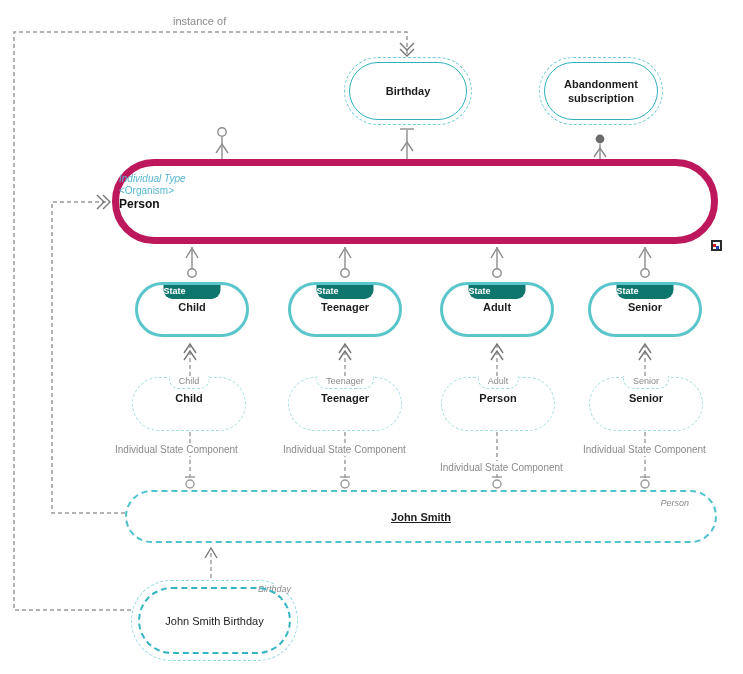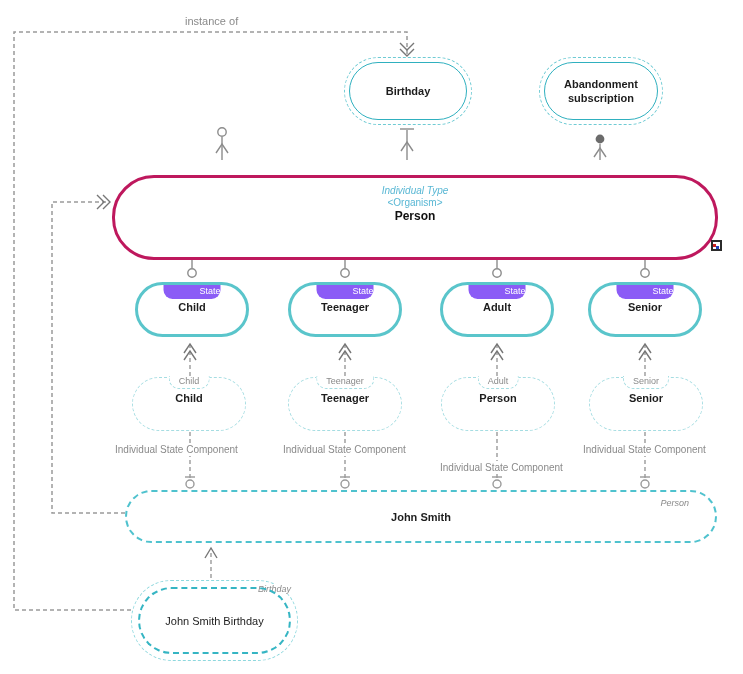--- a/index.html
+++ b/index.html
@@ -19,43 +19,44 @@
   .top-node .inner{
     position:absolute;left:4px;top:4px;right:4px;bottom:4px;
     border:1.5px solid #2fb0bf;border-radius:30px;
     display:flex;align-items:center;justify-content:center;text-align:center;
   }
   .top-node .name{font-size:11px;font-weight:700;color:#1d1d1d;line-height:14px;padding:0 8px;}
 
   
   .person-node{
     position:absolute;left:112px;top:159px;width:606px;height:85px;
-    border:3px solid #be185d;border-radius:42px;background:#fff;text-align:center;margin-top:16px;
+    border:7px solid #be185d;border-radius:42px;background:#fff;text-align:left;
   }
   .person-node .type-line{margin-top:7px;font-size:10px;font-style:italic;color:#58b7d4;line-height:12px;}
   .person-node .stereo-line{font-size:10px;color:#58b7d4;line-height:12px;}
   .person-node .name{font-size:12px;font-weight:700;color:#111;line-height:15px;}
 
   .ref-icon{
     position:absolute;left:711px;top:240px;width:11px;height:11px;
     border:2px solid #2b2b2b;background:#fff;
   }
   .ref-icon .dot-red{position:absolute;left:0px;top:2px;width:3px;height:3px;background:#cc2222;}
   .ref-icon .dot-blue{position:absolute;left:3px;top:4px;width:3px;height:3px;background:#2244bb;}
 
   
   .state-node{
     position:absolute;top:282px;width:114px;height:55px;
     border:3px solid #5ac5cb;border-radius:28px;background:#fff;
   }
   .state-node .tag{
     position:absolute;top:0;left:50%;transform:translateX(-50%);
-    width:57px;height:14px;background:#8b5cf6;color:#fff;
-    font-size:9px;line-height:13px;text-align:right;
+    width:57px;height:14px;background:#0f766e;color:#fff;
+    font-size:9px;line-height:13px;text-align:left;
     border-radius:0 0 9px 9px;
+    font-weight:bold;
   }
   .state-node .name{
     position:absolute;top:16px;left:0;width:100%;text-align:center;
     font-size:11px;font-weight:700;color:#1d1d1d;
   }
 
   
   .inst-node{
     position:absolute;top:377px;width:114px;height:54px;
     border:1.6px dashed #a5dde2;border-radius:27px;background:#fff;
@@ -75,21 +76,21 @@
     position:absolute;font-size:10px;color:#8a8a8a;background:#fff;
     text-align:left;white-space:nowrap;padding:0 2px;line-height:13px;
   }
 
   
   .js-node{
     position:absolute;left:125px;top:490px;width:592px;height:53px;
     border:2px dashed #4fc2ce;border-radius:27px;background:#fff;
     display:flex;align-items:center;justify-content:center;
   }
-  .js-node .name{font-size:11px;font-weight:700;color:#1d1d1d;}
+  .js-node .name{font-size:11px;font-weight:700;color:#1d1d1d;text-decoration:underline;}
   .js-node .tag{
     position:absolute;right:26px;top:6px;font-size:9px;font-style:italic;color:#8a8a8a;
   }
 
   
   .jsb-node{
     position:absolute;left:131px;top:580px;width:167px;height:81px;
     border:1.5px dashed #8ed8de;border-radius:40px;background:#fff;
   }
   .jsb-node .inner{
@@ -97,21 +98,21 @@
     border:2px dashed #35b5c3;border-radius:34px;
     display:flex;align-items:center;justify-content:center;
   }
   .jsb-node .name{font-size:11px;font-weight:400;color:#1d1d1d;}
   .jsb-node .tag{
     position:absolute;right:4px;top:3px;font-size:9px;font-style:italic;color:#8a8a8a;
     background:#fff;padding:0 2px;
   }
 
   .instance-of-label{
-    position:absolute;left:182px;top:15px;font-size:11px;color:#8a8a8a;background:#fff;padding:0 3px;
+    position:absolute;left:170px;top:15px;font-size:11px;color:#8a8a8a;background:#fff;padding:0 3px;
   }
 </style>
 </head>
 <body>
 
 <div class="canvas">
 
   <svg class="connectors">
 
     <g stroke="#9a9a9a" fill="none" stroke-width="1.5">

